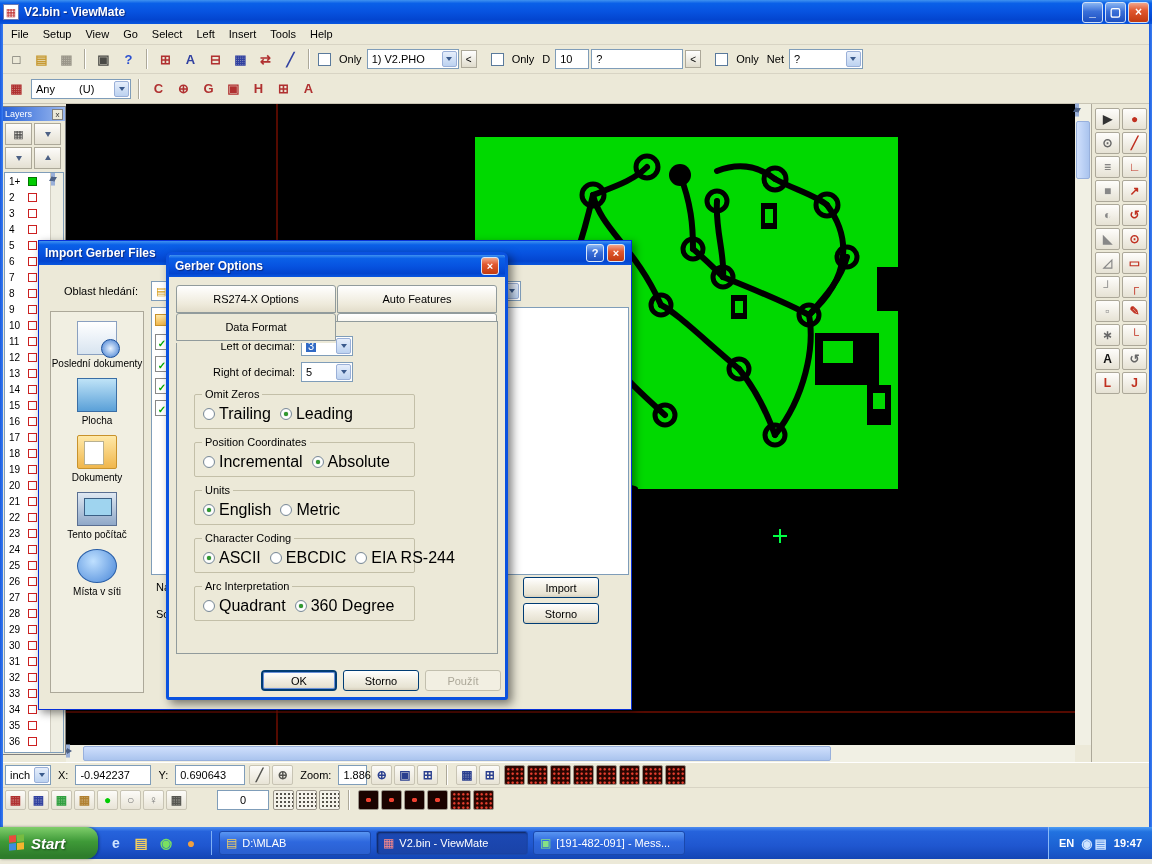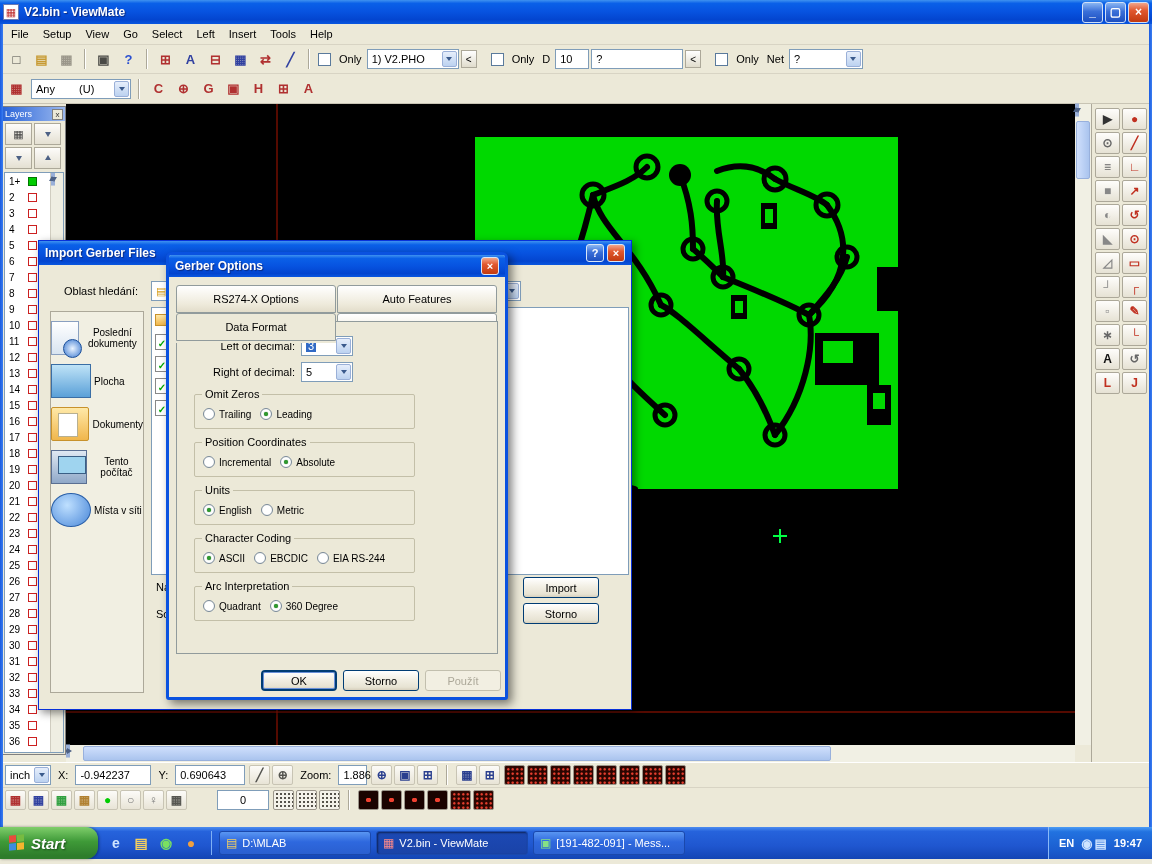--- a/index.html
+++ b/index.html
@@ -82,21 +82,21 @@
 .task-label{white-space:nowrap;overflow:hidden;text-overflow:ellipsis;font-size:11px}
 .tray{margin-left:auto;height:32px;background:linear-gradient(180deg,#4d9df5 0%,#2272e0 15%,#1b5ed0 70%,#1850c0 100%);border-left:1px solid #8ab8f8;display:flex;align-items:center;gap:7px;padding:0 10px;color:#fff;font-weight:bold}
 .tray-ico{font-size:13px}
 
 .dlg-title{height:24px;background:linear-gradient(180deg,#3f92f0,#0a60e8 16%,#0753e0 50%,#0345cf 84%,#0a57e0);display:flex;align-items:center;padding:0 6px;color:#fff;font-weight:bold;font-size:12px}
 .dlg-title .t{flex:1;text-shadow:1px 1px 1px #0a2a80}
 .dlg-btn{width:18px;height:18px;margin-left:3px;border-radius:3px;border:1px solid #d8e6f8;display:flex;align-items:center;justify-content:center;color:#fff;font-size:11px;font-weight:bold;background:linear-gradient(180deg,#8ab6f2,#3a6fd8 45%,#1d4fc0)}
 .dlg-btn.close{background:linear-gradient(180deg,#f2a58a,#e1582f 40%,#c23a10)}
 .import-dlg{left:38px;top:240px;width:594px;height:470px;background:#ece9d8;border:1px solid #0831d9;z-index:40;box-shadow:3px 3px 8px rgba(0,0,0,.45)}
 .places{position:absolute;left:11px;top:70px;width:94px;height:382px;background:#f1efe2;border:1px solid #aca899}
-.place-item{margin-top:9px;display:flex;flex-direction:row;align-items:center;gap:3px;text-align:center}
+.place-item{margin-top:9px;display:flex;flex-direction:column;align-items:center;gap:3px;text-align:center}
 .place-label{font-size:10px;line-height:11px}
 .place-icon{width:40px;height:34px;position:relative;display:block}
 .recent-documents-icon{background:linear-gradient(#fff,#d8e4f0);border:1px solid #8aa0c0}
 .recent-documents-icon::after{content:"";position:absolute;right:-4px;bottom:-4px;width:17px;height:17px;border-radius:50%;background:radial-gradient(#eaf4ff,#3a78d0);border:1px solid #1a4f9a}
 .desktop-icon{background:linear-gradient(#bfe3f7,#5aa0d8);border:1px solid #3a6ea5}
 .documents-icon{background:linear-gradient(#ffe9a8,#f0b64c);border:1px solid #c8922c;border-radius:2px}
 .documents-icon::after{content:"";position:absolute;left:6px;top:5px;width:18px;height:22px;background:#fff;border:1px solid #b8b090}
 .computer-icon{background:linear-gradient(#dfe8f2,#8fa8c8);border:1px solid #5a6f92}
 .computer-icon::after{content:"";position:absolute;left:6px;top:5px;width:26px;height:16px;background:#9fd4ef;border:1px solid #3a5f85}
 .network-icon{background:radial-gradient(circle at 40% 35%,#bfe0ff,#4886d8);border-radius:50%;border:1px solid #2a5fa8}
@@ -117,21 +117,21 @@
 .dec-label{width:118px;text-align:right;margin-right:6px;white-space:nowrap}
 .dec-combo{width:52px}
 .val-hl{background:#316ac5;color:#fff;padding:0 2px}
 .ggroups{position:absolute;left:17px;top:72px;width:221px}
 .group{position:relative;height:35px;border:1px solid #c3bfa8;border-radius:2px;margin-bottom:13px}
 .group-legend{position:absolute;left:7px;top:-7px;background:#ece9d8;padding:0 3px;font-size:11px;white-space:nowrap}
 .group-row{display:flex;align-items:center;height:100%;padding-left:8px;gap:9px;padding-top:5px}
 .radio-opt{display:flex;align-items:center;gap:4px;white-space:nowrap}
 .radio{width:12px;height:12px;border-radius:50%;border:1px solid #7a8a99;background:radial-gradient(#fff 55%,#dfe5ea);position:relative;flex:0 0 auto}
 .radio.sel::after{content:"";position:absolute;left:3px;top:3px;width:4px;height:4px;border-radius:50%;background:#2f9a2f;box-shadow:0 0 1px #1a6a1a}
-.radio-label{font-size:10px}
+.radio-label{font-size:16px}
 .gbuttons{position:absolute;left:0;top:415px;width:336px}
 </style>
 </head>
 <body>
 
 <div class="screen">
 
   <div class="abs titlebar">
     <span class="app-icon">▦</span>
     <span class="title">V2.bin - ViewMate</span>

